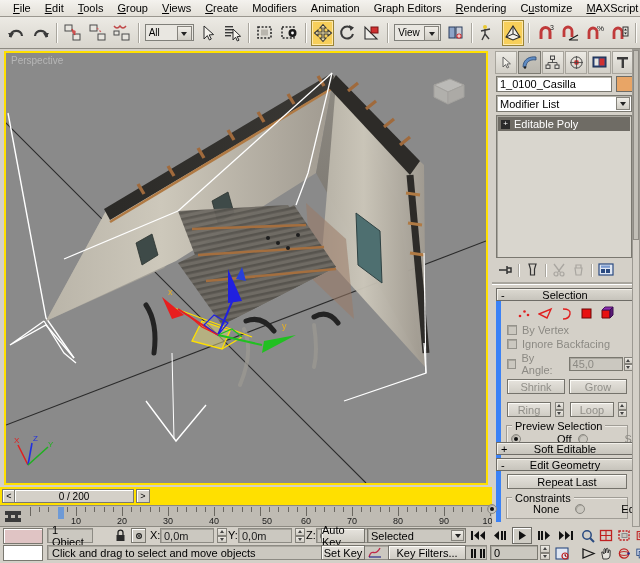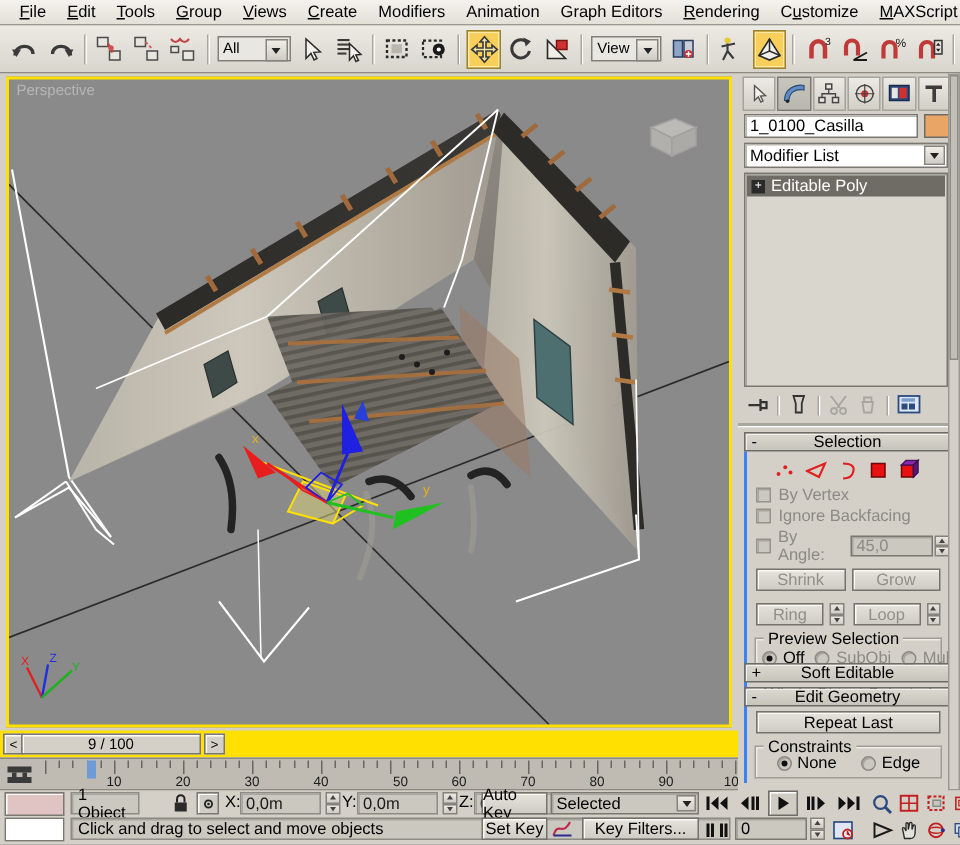--- a/index.html
+++ b/index.html
@@ -84,37 +84,37 @@
   .plusbox{width:9px;height:9px;background:#2a2a2a;color:#fff;font-size:8px;line-height:8px;
     display:flex;align-items:center;justify-content:center;margin-right:4px;}
   .modbtns{position:absolute;left:4px;top:212px;width:136px;height:18px;display:flex;align-items:center;}
   .mb{width:19px;height:17px;display:flex;align-items:center;justify-content:center;cursor:default;}
   .mbsep{width:1px;height:13px;background:#a9a69e;border-right:1px solid #fff;margin:0 3px;}
 
   .rollhdr{height:13px;background:linear-gradient(#dcd9d1,#c7c4bc);border:1px solid #6e6c66;
     box-shadow:inset 1px 1px 0 #f2f0ea;display:flex;align-items:center;justify-content:center;
     font-size:11px;position:relative;box-sizing:border-box;cursor:default;}
   .rollhdr .pm{position:absolute;left:4px;font-size:11px;}
-  .panelbody{border-left:2px solid #3b82f6;border-right:1px solid #b5b2aa;}
+  .panelbody{border-left:5px solid #3b82f6;border-right:1px solid #b5b2aa;}
 
   .chk{display:flex;align-items:center;font-size:11px;color:#8c8a84;margin:2px 0 2px 6px;}
   .chkbox{width:10px;height:10px;background:#cbc8c0;border:1px solid #95938c;
     box-shadow:inset 1px 1px 0 #a9a69e;margin-right:5px;box-sizing:border-box;}
   .btn{background:linear-gradient(#e6e3dd,#cfccc4);border:1px solid #75736c;
     box-shadow:inset 1px 1px 0 #fbfaf6;display:flex;align-items:center;justify-content:center;
     font-size:11px;box-sizing:border-box;cursor:default;}
   .btn.dis{color:#918f89;}
   .spin{width:10px;height:16px;display:flex;flex-direction:column;margin-left:1px;}
   .spin div{flex:1;background:linear-gradient(#ece9e3,#cfccc4);border:1px solid #85837c;
     display:flex;align-items:center;justify-content:center;box-sizing:border-box;}
   .field{background:#cbc8c0;border:1px solid #7a7870;box-shadow:inset 1px 1px 0 #a9a69e;
     font-size:11px;display:flex;align-items:center;padding-left:3px;box-sizing:border-box;color:#8c8a84;}
   .grp{border:1px solid #a09d96;box-shadow:inset 1px 1px 0 #efece6;position:relative;box-sizing:border-box;}
   .grplab{position:absolute;left:5px;top:-6px;background:#d4d0c8;padding:0 3px;font-size:11px;}
-  .radio{display:flex;align-items:center;font-size:11px;}
+  .radio{display:flex;align-items:center;font-size:11px;gap:32px;}
   .rdot{width:10px;height:10px;border-radius:50%;background:#cbc8c0;border:1px solid #8b8982;
     box-shadow:inset 1px 1px 0 #a9a69e;margin-right:4px;position:relative;box-sizing:border-box;}
   .rdot.on::after{content:"";position:absolute;left:2px;top:2px;width:4px;height:4px;border-radius:50%;background:#111;}
 
   
   .statusarea{position:absolute;left:0;top:527px;width:640px;height:36px;background:#d4d0c8;}
   .mini{width:40px;height:16px;border:1px solid #7a7870;box-shadow:inset 1px 1px 0 #fff;box-sizing:border-box;}
   .sbar{height:15px;background:#cbc8c0;border:1px solid #8d8b84;
     box-shadow:inset 1px 1px 0 #a9a69e;display:flex;align-items:center;
     padding-left:4px;font-size:11px;box-sizing:border-box;}
@@ -446,21 +446,21 @@
           <text x="27" y="388" font-size="8" fill="#2030e0" font-family="sans-serif">Z</text>
           <line x1="22" y1="412" x2="42" y2="394" stroke="#20b020" stroke-width="1.6"></line>
           <text x="42" y="394" font-size="8" fill="#20b020" font-family="sans-serif">Y</text>
         </g>
       </svg>
     </div>
   </div>
 
   <div class="timeslider">
     <div class="ts-arr" style="left:2px">&lt;</div>
-    <div class="ts-box">9 / 100</div>
+    <div class="ts-box">0 / 200</div>
     <div class="ts-arr" style="left:136px">&gt;</div>
   </div>
 
   <div class="trackbar">
     <div style="position:absolute;left:2px;top:2px;width:22px;height:18px;display:flex;align-items:center;justify-content:center;">
       <svg width="18" height="16" viewBox="0 0 18 16">
           <rect x="1" y="2" width="16" height="4" fill="#3a3a3a"></rect>
           <rect x="1" y="9" width="16" height="4" fill="#3a3a3a"></rect>
           <rect x="4" y="6" width="3" height="3" fill="#3a3a3a"></rect>
           <rect x="11" y="6" width="3" height="3" fill="#3a3a3a"></rect>

